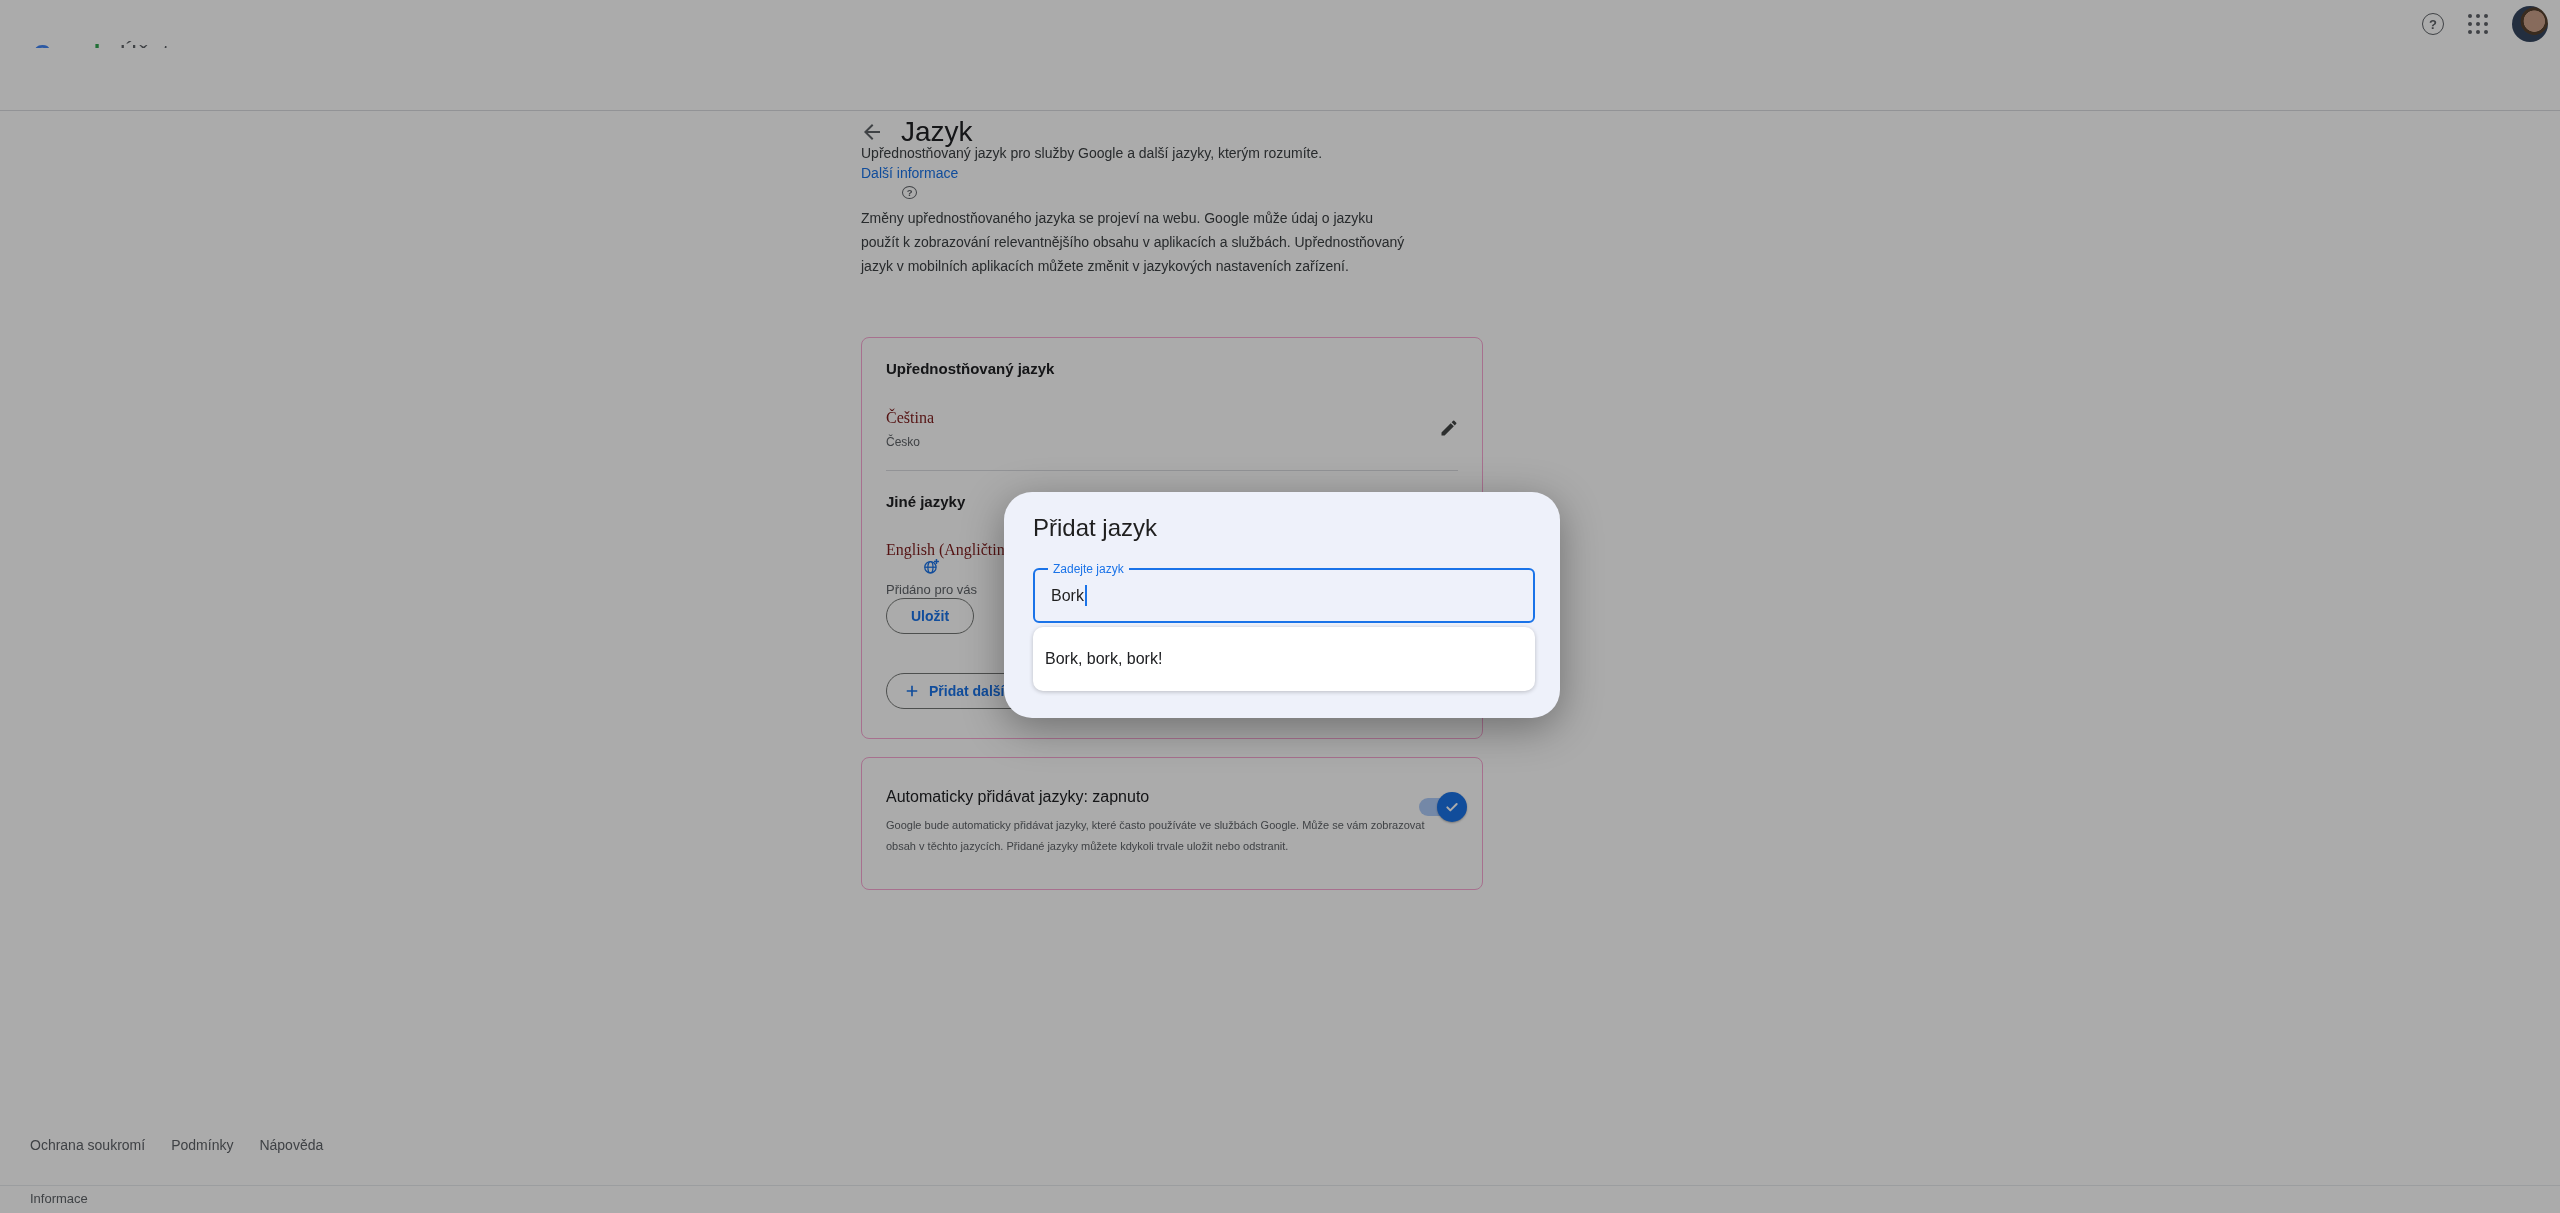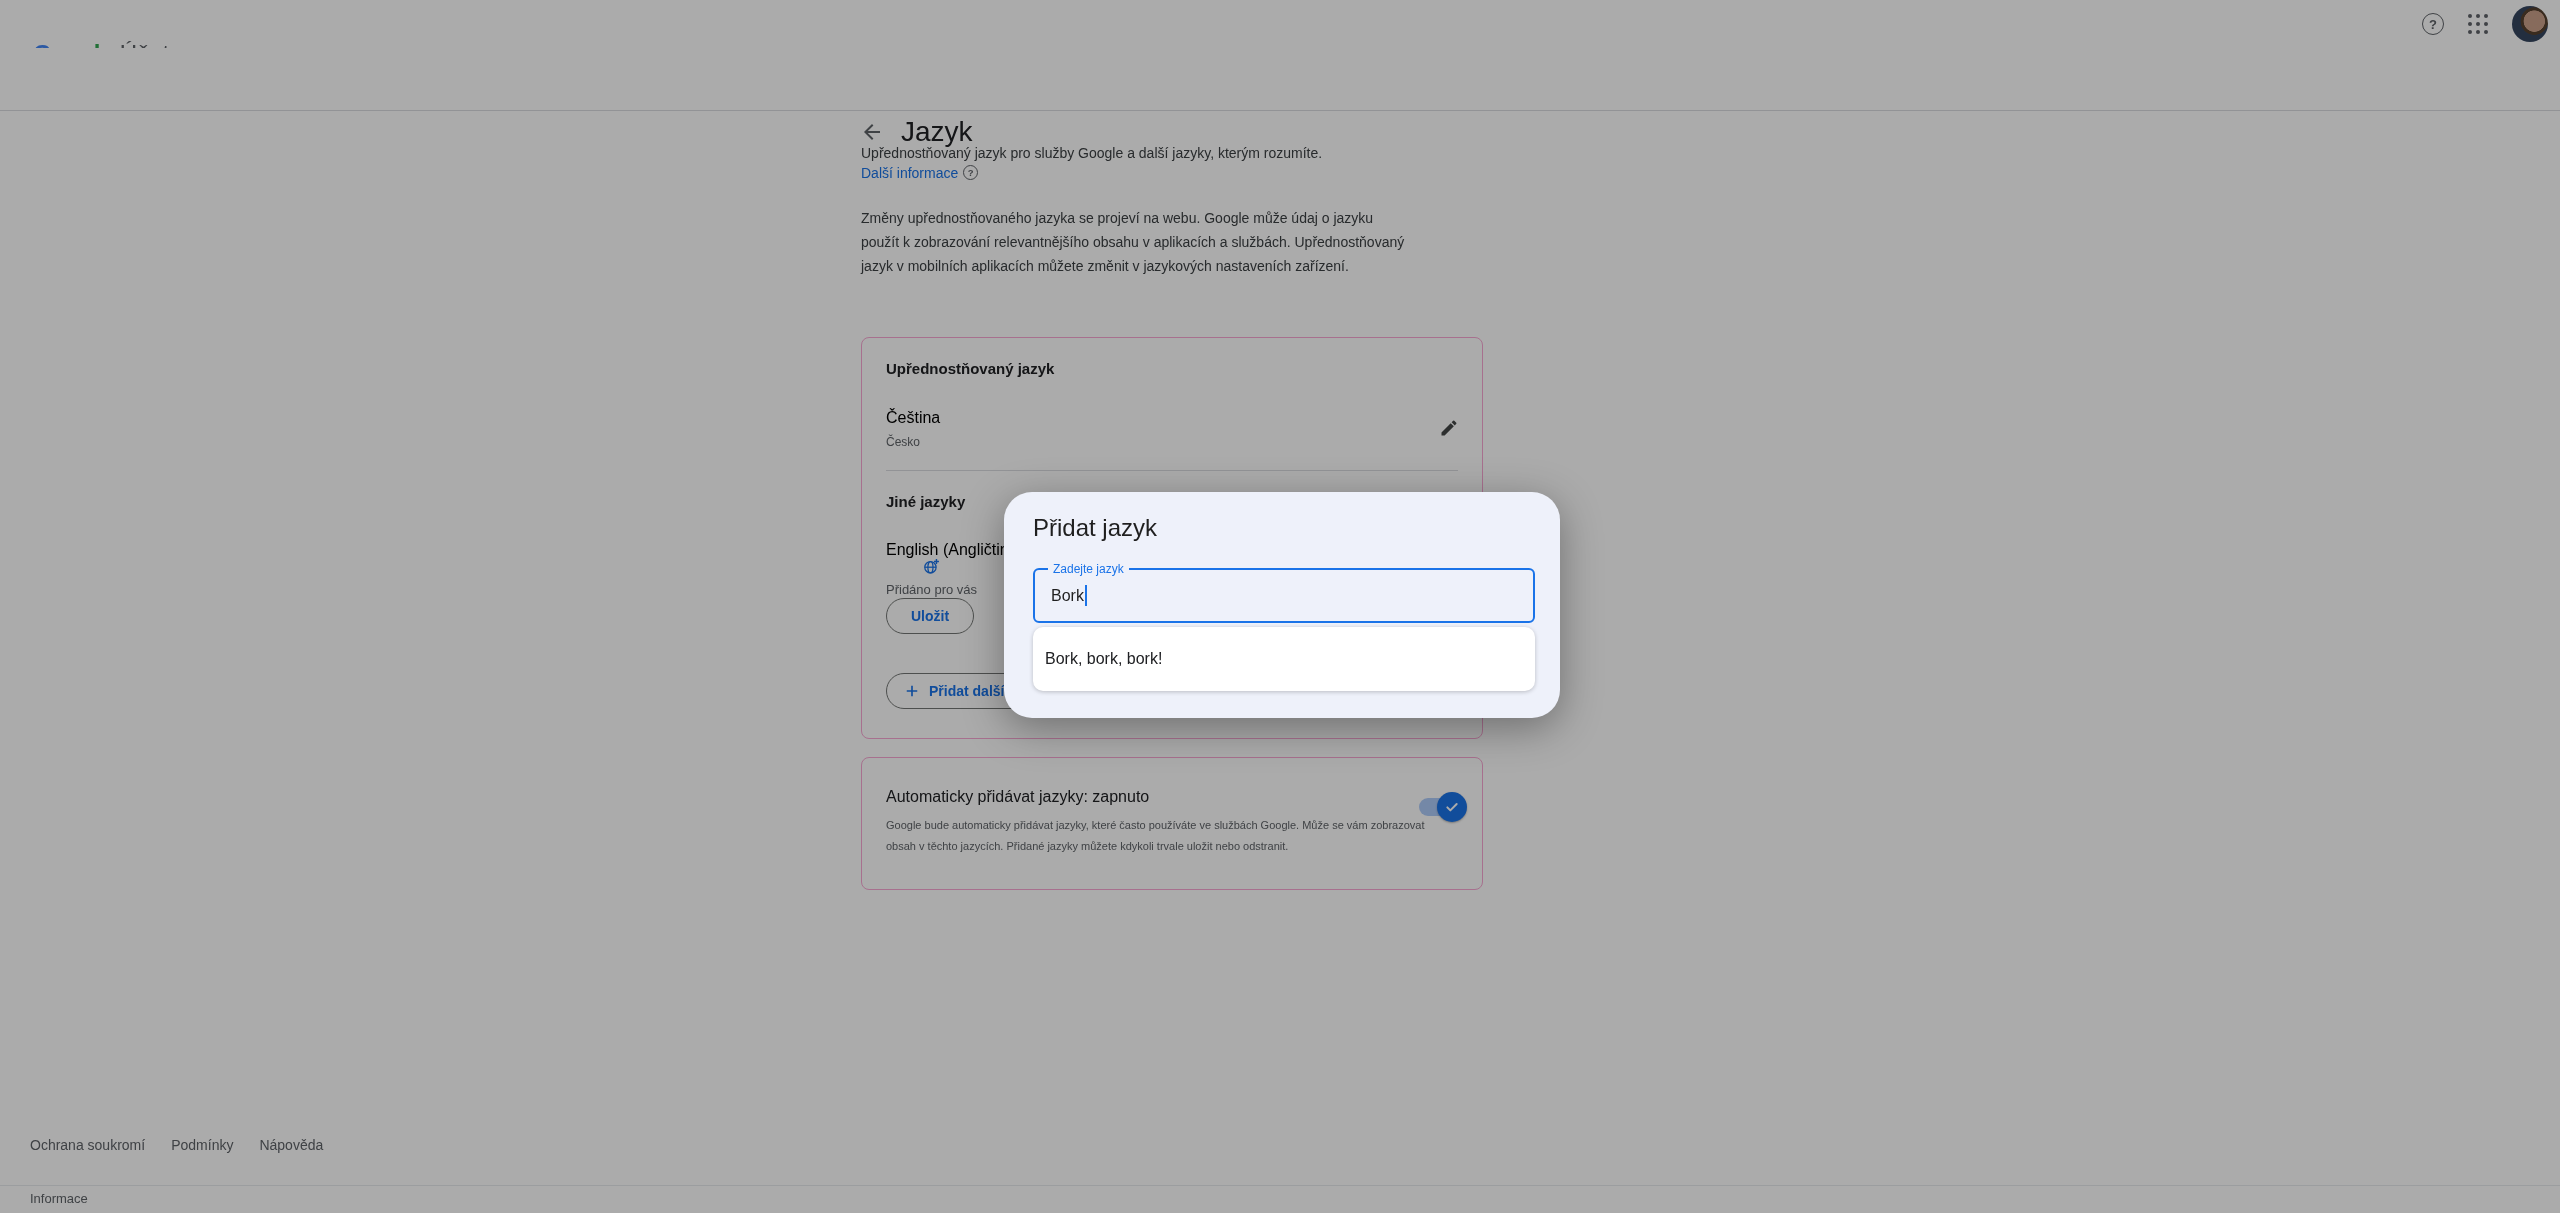--- a/index.html
+++ b/index.html
@@ -21,32 +21,32 @@
           background:radial-gradient(circle at 62% 42%, #c9a08a 0 34%, #55412f 36% 44%, #35455f 46% 78%, #20293a 100%);}
 
   
   .title-row{position:absolute;left:0;top:48px;width:100%;height:62px;background:#fff;}
   .back-btn{position:absolute;left:858px;top:70px;width:28px;height:28px;display:flex;align-items:center;justify-content:center;}
   .page-title{position:absolute;left:901px;top:66px;font-size:28px;line-height:36px;color:#202124;}
   .header-divider{position:absolute;left:0;top:110px;width:100%;height:1px;background:#dadce0;}
 
   
   .intro-lead{position:absolute;left:861px;top:142px;width:560px;font-size:14px;line-height:22px;color:#3c4043;}
-  .learn-row{position:absolute;left:861px;top:165px;height:22px;display:flex;align-items:flex-start;gap:5px;}
+  .learn-row{position:absolute;left:861px;top:165px;height:22px;display:flex;align-items:center;gap:5px;flex-direction:column;}
   .learn-link{font-size:14px;color:#1a73e8;text-decoration:none;}
   .mini-help{width:15px;height:15px;border:1.2px solid #5f6368;border-radius:50%;box-sizing:border-box;
              display:flex;align-items:center;justify-content:center;font-size:9.5px;color:#5f6368;font-weight:bold;}
   .intro-par{position:absolute;left:861px;top:206px;width:550px;font-size:14px;line-height:24px;color:#3c4043;hyphens:manual;}
 
   
   .card{position:absolute;left:861px;width:622px;background:#fff;border:1px solid #f9a8d4;border-radius:8px;box-sizing:border-box;}
   .card-lang{top:337px;height:402px;}
   .card-auto{top:757px;height:133px;}
   .sec-header{position:absolute;left:24px;font-size:15px;font-weight:bold;color:#202124;}
-  .lang-name{position:absolute;left:24px;font-size:16px;color:#000000;white-space:nowrap;}
+  .lang-name{position:absolute;left:24px;font-size:16px;color:#7f1d1d;white-space:nowrap;font-family:Liberation Serif, serif;}
   .lang-sub{position:absolute;left:24px;font-size:12px;color:#5f6368;}
   .edit-btn{position:absolute;left:573px;top:76px;width:28px;height:28px;display:flex;align-items:center;justify-content:center;}
   .inset-divider{position:absolute;left:24px;right:24px;top:132px;height:1px;background:#dadce0;}
   .note-row{position:absolute;left:24px;top:220px;display:flex;align-items:center;gap:7px;white-space:nowrap;flex-direction:column;}
   .note-row span{font-size:13px;color:#5f6368;}
   .pill-btn{position:absolute;left:24px;height:36px;border:1px solid #747775;border-radius:18px;background:transparent;
             display:inline-flex;align-items:center;justify-content:center;gap:8px;
             font-size:14px;font-weight:bold;color:#1a73e8;padding:0 24px;box-sizing:border-box;white-space:nowrap;}
   .save-btn{top:260px;}
   .add-btn{top:335px;padding:0 24px 0 16px;}

